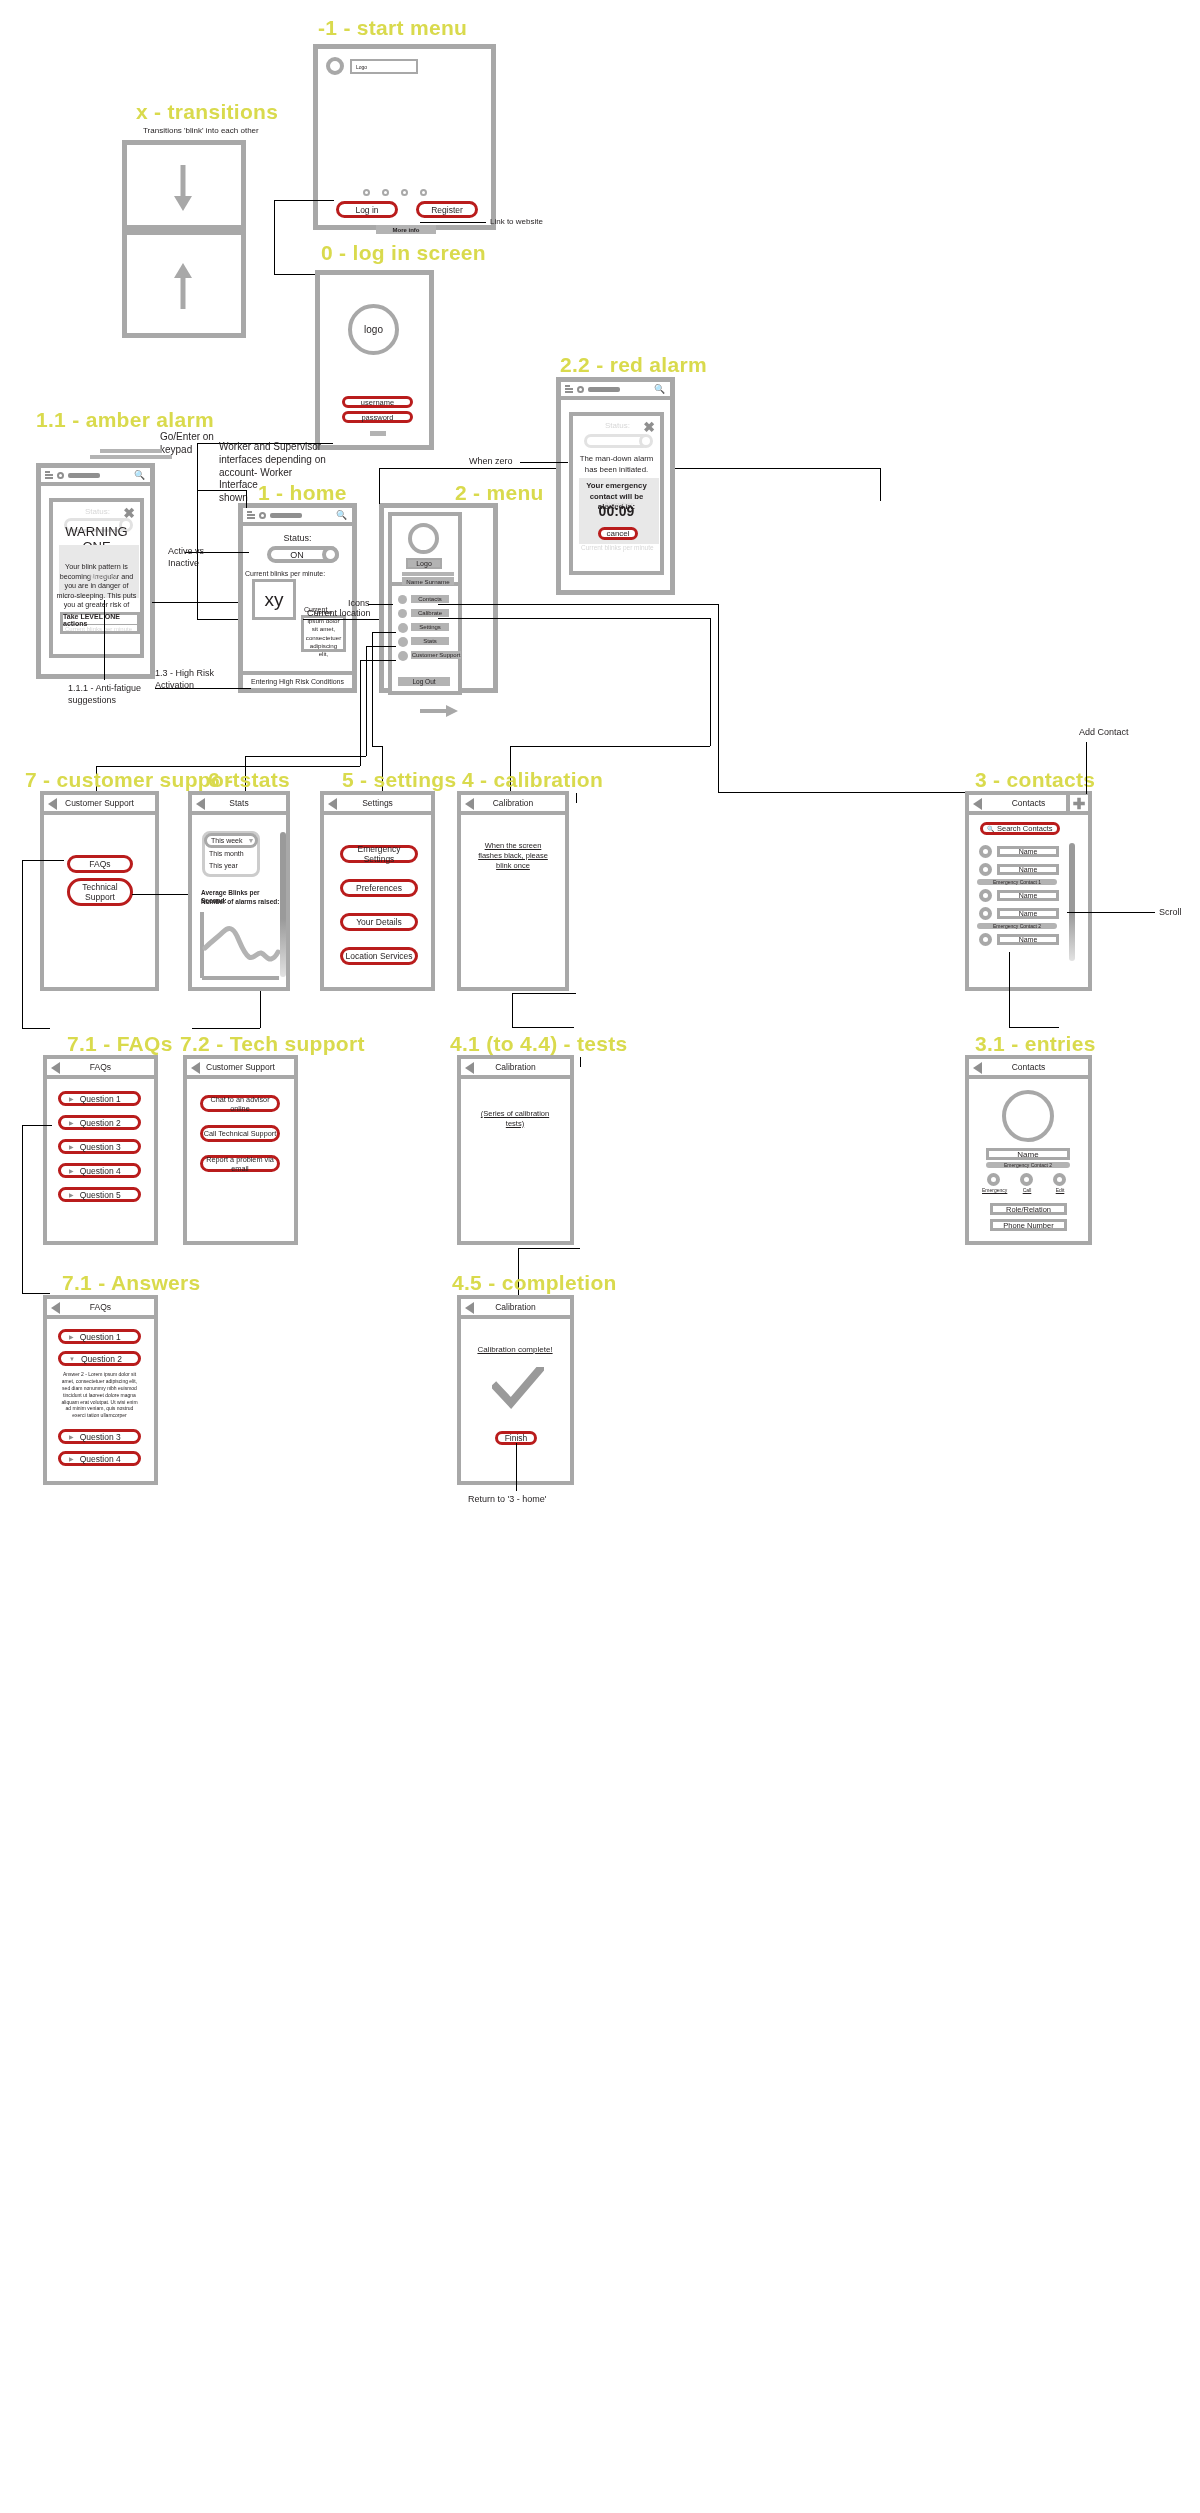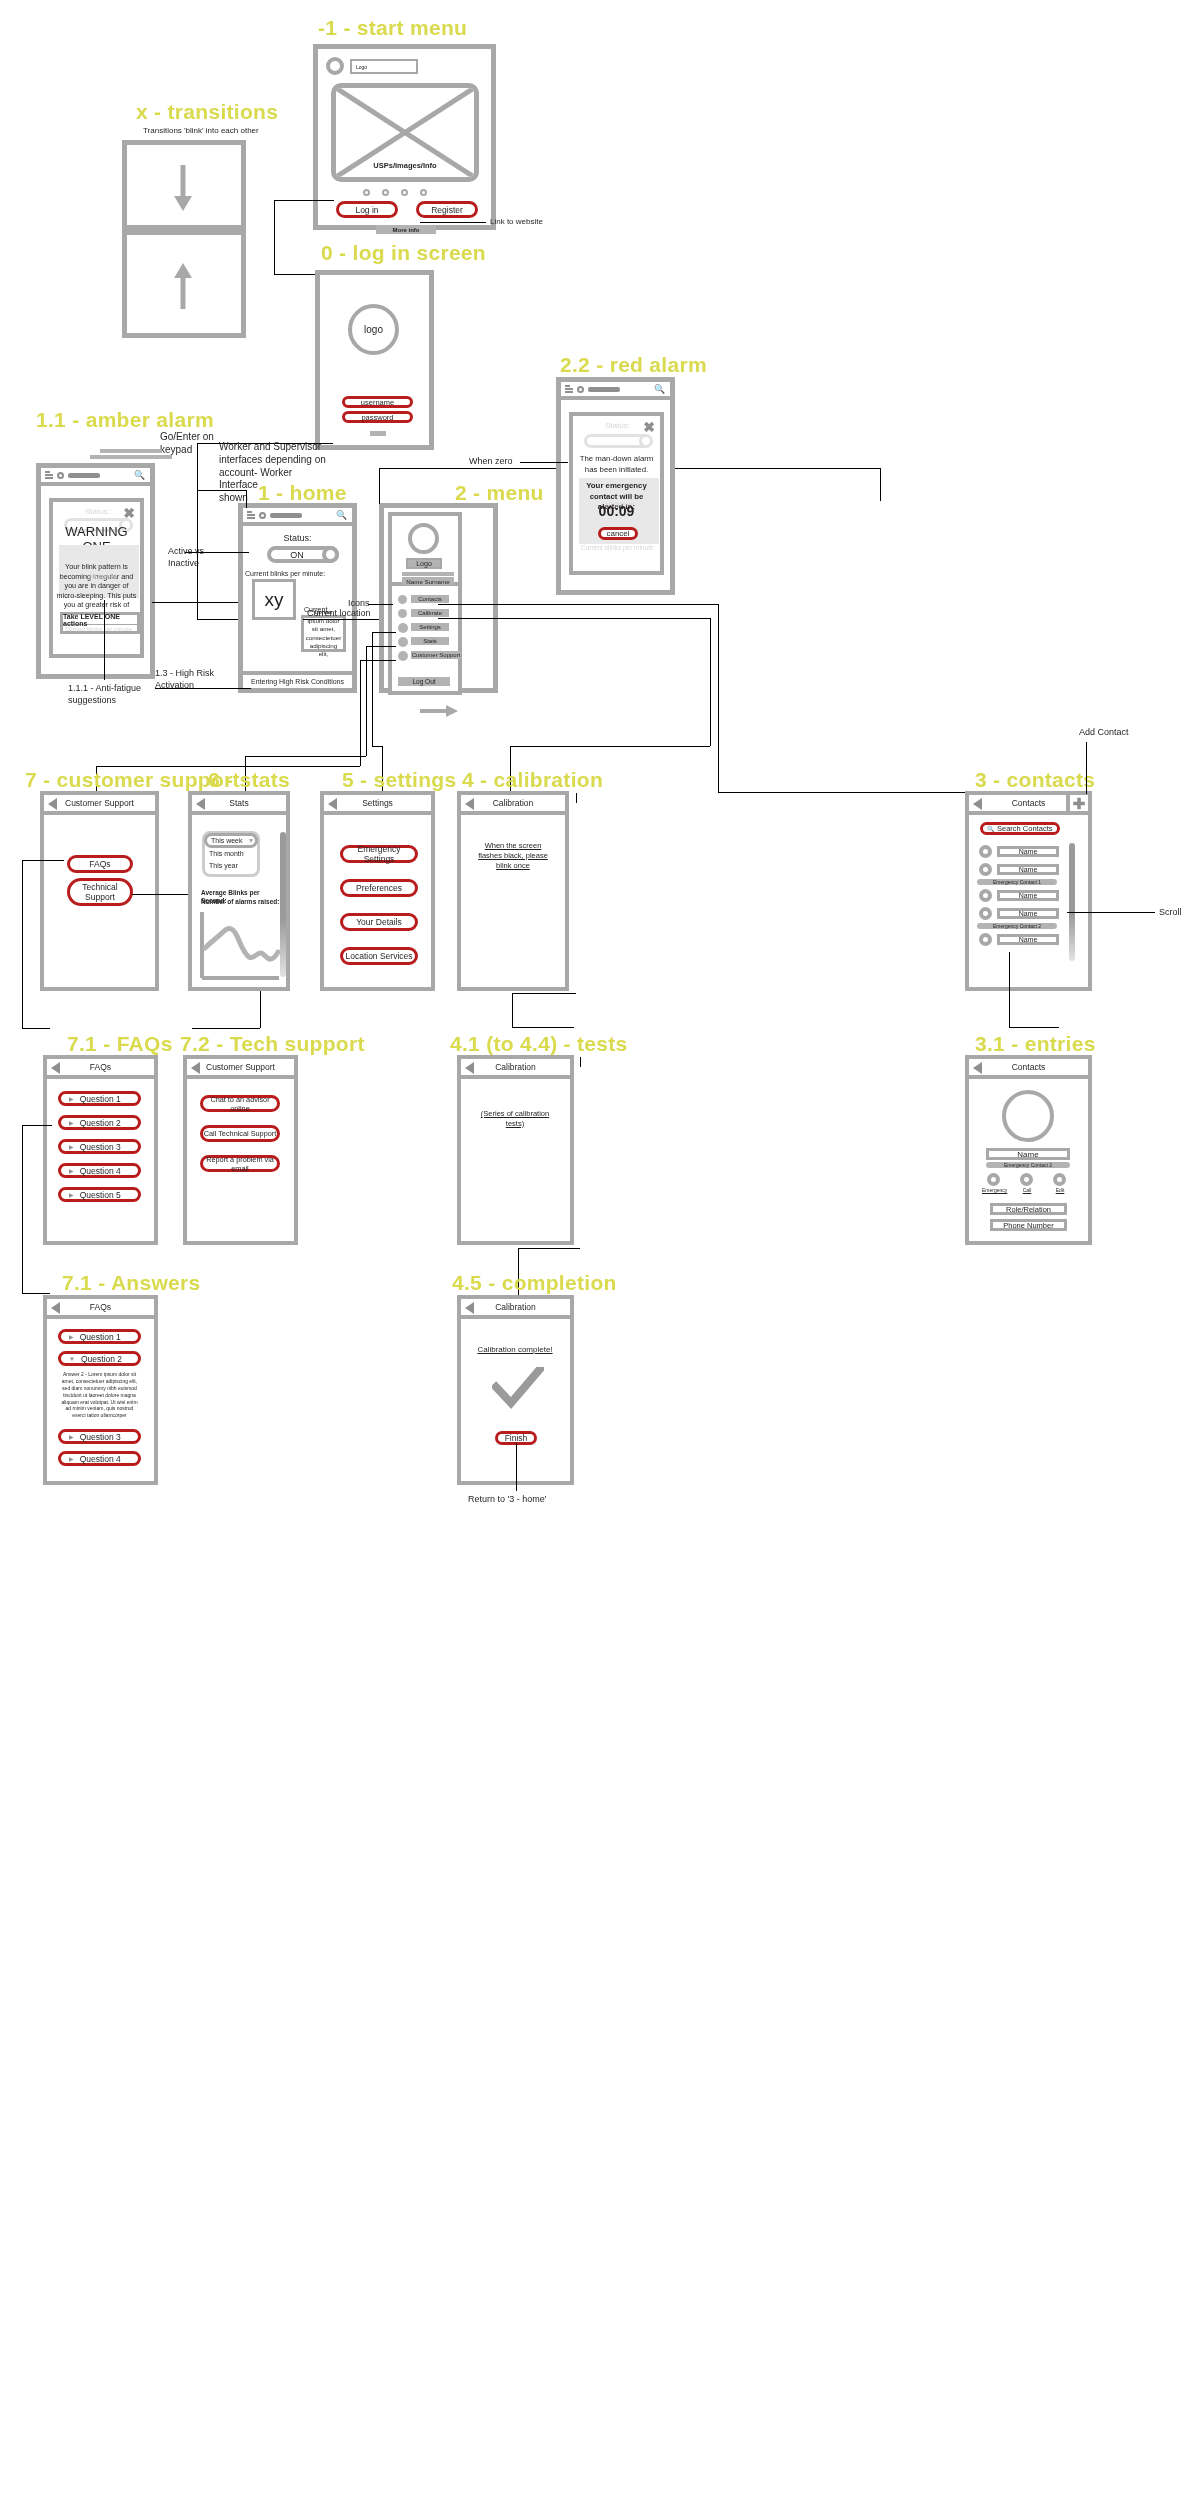--- a/index.html
+++ b/index.html
@@ -100,27 +100,20 @@
     <line x1="12" y1="14" x2="12" y2="48" stroke="#a8a8a8" stroke-width="5"></line>
     <polygon points="12,2 3,17 21,17" fill="#a8a8a8"></polygon>
   </svg>
 </div>
 
 <div class="title" style="left:318px; top:16px;">-1 - start menu</div>
 <div class="phone" style="left:313px; top:44px; width:183px; height:186px;">
   <div class="circ" style="left:8px; top:8px; width:18px; height:18px;"></div>
   <div class="rbox" style="left:32px; top:10px; width:68px; height:15px; font-size:5px; justify-content:flex-start; padding-left:4px; border-width:2px;">Logo</div>
 
-  <div style="position:absolute; left:13px; top:34px; width:148px; height:99px; border:5px solid #a8a8a8; border-radius:10px; overflow:hidden;">
-    <svg width="138" height="89" viewBox="0 0 138 89" style="position:absolute; left:0; top:0;">
-      <line x1="0" y1="0" x2="138" y2="89" stroke="#a8a8a8" stroke-width="5"></line>
-      <line x1="138" y1="0" x2="0" y2="89" stroke="#a8a8a8" stroke-width="5"></line>
-    </svg>
-    <div style="position:absolute; left:0; right:0; bottom:7px; text-align:center; font-size:7.5px; font-weight:bold;">USPs/Images/Info</div>
-  </div>
   <div style="position:absolute; left:45px; top:140px; display:flex; gap:12px;">
     <span style="display:block;width:7px;height:7px;border:2px solid #a8a8a8;border-radius:50%;"></span>
     <span style="display:block;width:7px;height:7px;border:2px solid #a8a8a8;border-radius:50%;"></span>
     <span style="display:block;width:7px;height:7px;border:2px solid #a8a8a8;border-radius:50%;"></span>
     <span style="display:block;width:7px;height:7px;border:2px solid #a8a8a8;border-radius:50%;"></span>
   </div>
   <div class="rbtn" style="left:18px; top:152px; width:62px; height:17px;">Log in</div>
   <div class="rbtn" style="left:98px; top:152px; width:62px; height:17px;">Register</div>
   <div class="grey" style="left:58px; top:176px; width:60px; height:9px; font-size:6px; font-weight:bold;">More info</div>
 </div>

